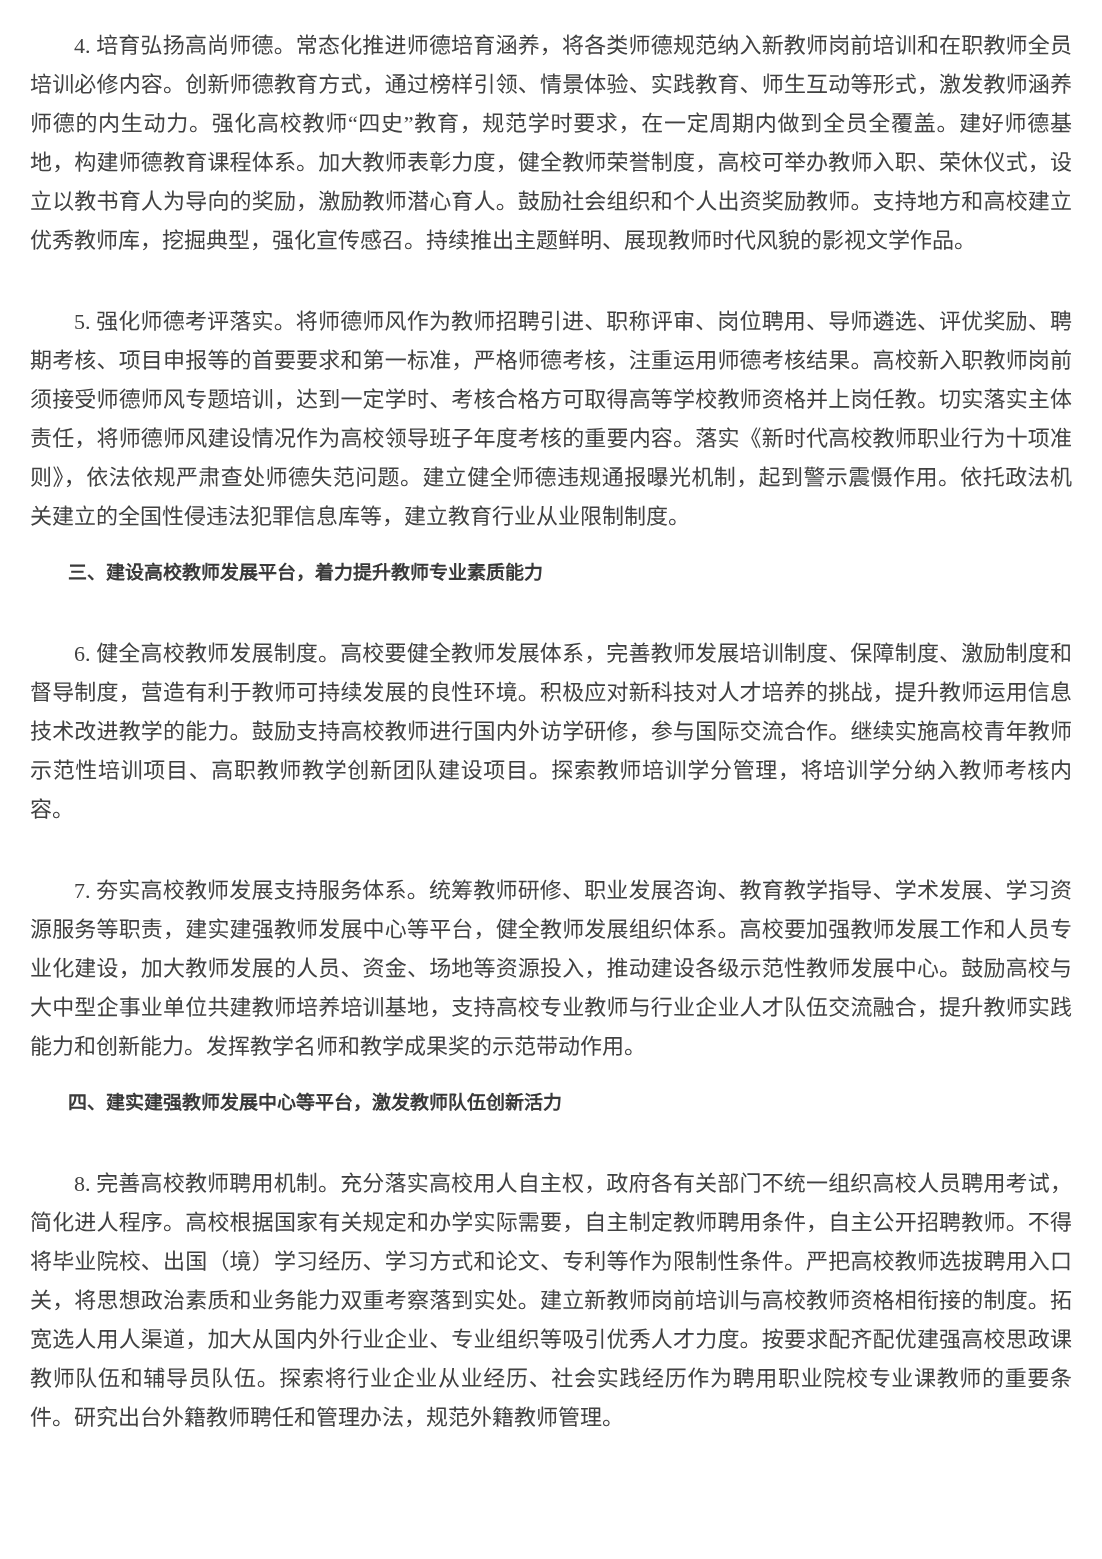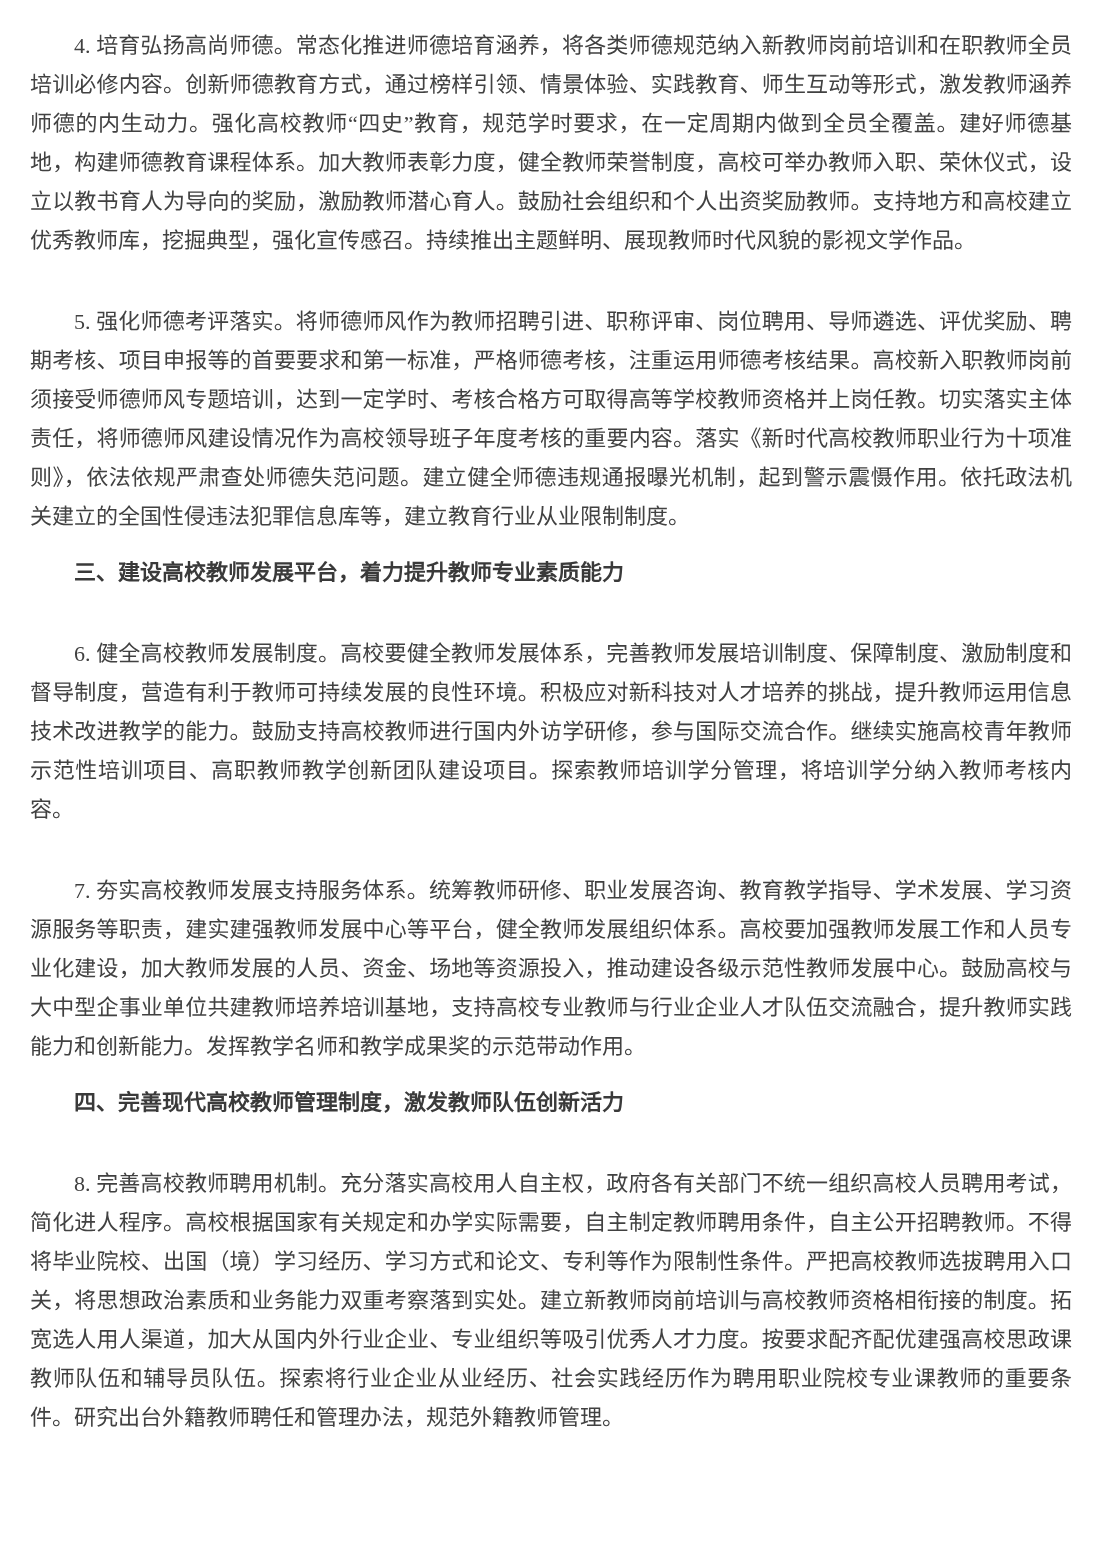--- a/index.html
+++ b/index.html
@@ -27,34 +27,34 @@
     .block {
       margin: 42px 0 0 0;
       text-indent: 2em;
     }
     .block:first-child {
       margin-top: 0;
     }
     .heading {
       font-weight: bold;
       color: #3a3a3a;
-      font-size: 22px;
+      font-size: 19px;
       margin-top: 17px;
     }
   </style>
 </head>
 <body>
 
 <div class="doc">
   <p class="block">4. 培育弘扬高尚师德。常态化推进师德培育涵养，将各类师德规范纳入新教师岗前培训和在职教师全员培训必修内容。创新师德教育方式，通过榜样引领、情景体验、实践教育、师生互动等形式，激发教师涵养师德的内生动力。强化高校教师“四史”教育，规范学时要求，在一定周期内做到全员全覆盖。建好师德基地，构建师德教育课程体系。加大教师表彰力度，健全教师荣誉制度，高校可举办教师入职、荣休仪式，设立以教书育人为导向的奖励，激励教师潜心育人。鼓励社会组织和个人出资奖励教师。支持地方和高校建立优秀教师库，挖掘典型，强化宣传感召。持续推出主题鲜明、展现教师时代风貌的影视文学作品。</p>
 
   <p class="block">5. 强化师德考评落实。将师德师风作为教师招聘引进、职称评审、岗位聘用、导师遴选、评优奖励、聘期考核、项目申报等的首要要求和第一标准，严格师德考核，注重运用师德考核结果。高校新入职教师岗前须接受师德师风专题培训，达到一定学时、考核合格方可取得高等学校教师资格并上岗任教。切实落实主体责任，将师德师风建设情况作为高校领导班子年度考核的重要内容。落实《新时代高校教师职业行为十项准则》，依法依规严肃查处师德失范问题。建立健全师德违规通报曝光机制，起到警示震慑作用。依托政法机关建立的全国性侵违法犯罪信息库等，建立教育行业从业限制制度。</p>
 
   <h2 class="block heading">三、建设高校教师发展平台，着力提升教师专业素质能力</h2>
 
   <p class="block">6. 健全高校教师发展制度。高校要健全教师发展体系，完善教师发展培训制度、保障制度、激励制度和督导制度，营造有利于教师可持续发展的良性环境。积极应对新科技对人才培养的挑战，提升教师运用信息技术改进教学的能力。鼓励支持高校教师进行国内外访学研修，参与国际交流合作。继续实施高校青年教师示范性培训项目、高职教师教学创新团队建设项目。探索教师培训学分管理，将培训学分纳入教师考核内容。</p>
 
   <p class="block">7. 夯实高校教师发展支持服务体系。统筹教师研修、职业发展咨询、教育教学指导、学术发展、学习资源服务等职责，建实建强教师发展中心等平台，健全教师发展组织体系。高校要加强教师发展工作和人员专业化建设，加大教师发展的人员、资金、场地等资源投入，推动建设各级示范性教师发展中心。鼓励高校与大中型企事业单位共建教师培养培训基地，支持高校专业教师与行业企业人才队伍交流融合，提升教师实践能力和创新能力。发挥教学名师和教学成果奖的示范带动作用。</p>
 
-  <h2 class="block heading">四、完善现代高校教师管理制度，激发教师队伍创新活力</h2>
+  <h2 class="block heading">四、建实建强教师发展中心等平台，激发教师队伍创新活力</h2>
 
   <p class="block">8. 完善高校教师聘用机制。充分落实高校用人自主权，政府各有关部门不统一组织高校人员聘用考试，简化进人程序。高校根据国家有关规定和办学实际需要，自主制定教师聘用条件，自主公开招聘教师。不得将毕业院校、出国（境）学习经历、学习方式和论文、专利等作为限制性条件。严把高校教师选拔聘用入口关，将思想政治素质和业务能力双重考察落到实处。建立新教师岗前培训与高校教师资格相衔接的制度。拓宽选人用人渠道，加大从国内外行业企业、专业组织等吸引优秀人才力度。按要求配齐配优建强高校思政课教师队伍和辅导员队伍。探索将行业企业从业经历、社会实践经历作为聘用职业院校专业课教师的重要条件。研究出台外籍教师聘任和管理办法，规范外籍教师管理。</p>
 </div>
 
 </body></html>

